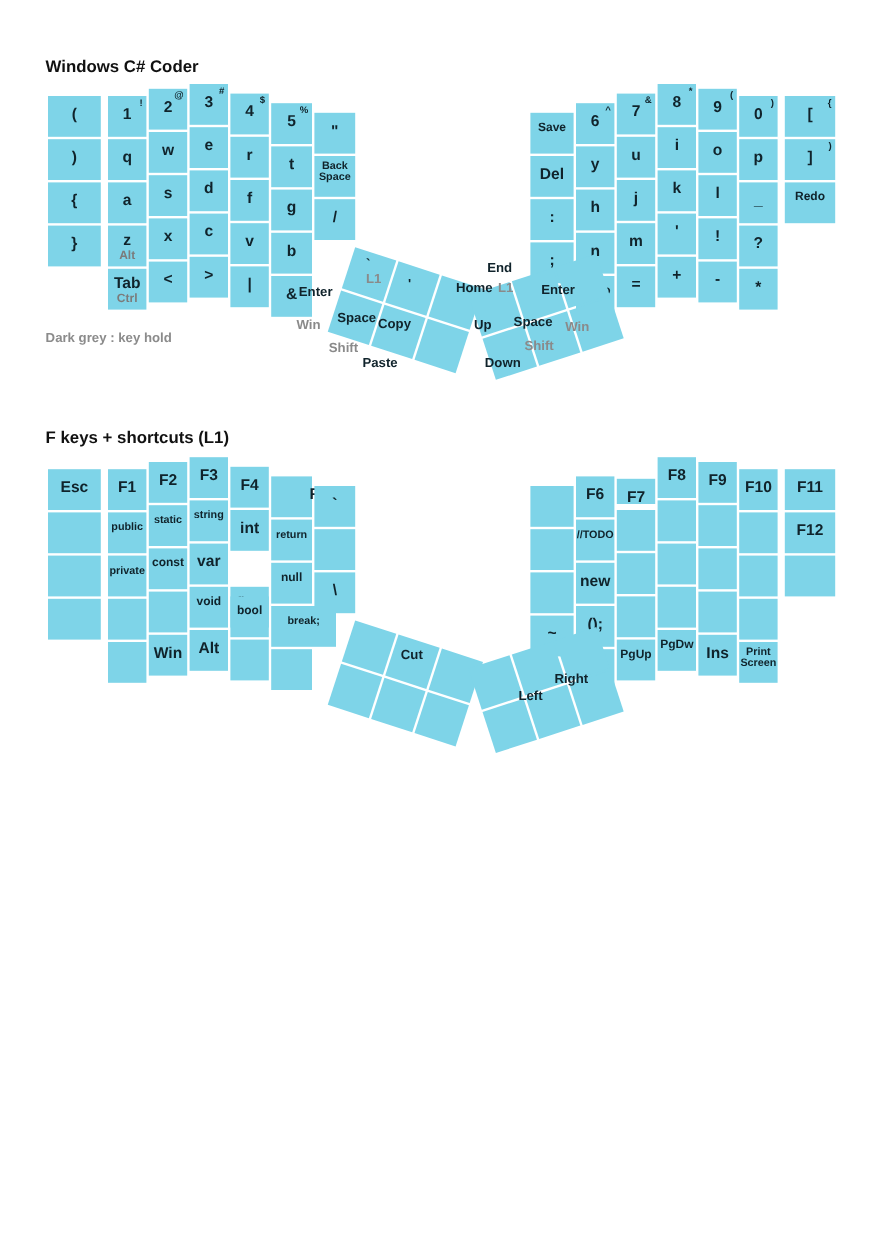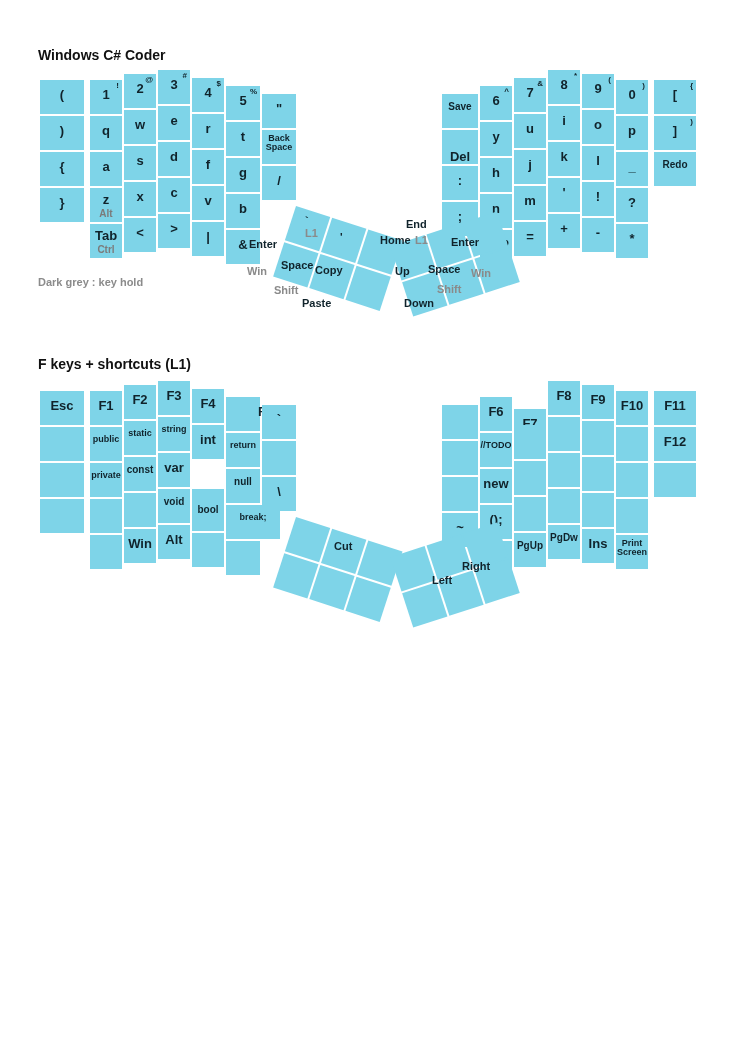--- a/index.html
+++ b/index.html
@@ -205,21 +205,21 @@
     </div>
     <div class="key" style="left: 616px; top: 80px; width: 32px; height: 34px;">
       <div class="main" style="top: 8px;">0</div>
       <div class="tr">)</div>
     </div>
     <div class="key" style="left: 654px; top: 80px; width: 42px; height: 34px;">
       <div class="main" style="top: 8px;">[</div>
       <div class="tr">{</div>
     </div>
     <div class="key" style="left: 442px; top: 130px; width: 36px; height: 34px;">
-      <div class="main" style="top: 8px; margin-top: 12px;">Del</div>
+      <div class="main" style="top: 8px;">Del</div>
     </div>
     <div class="key" style="left: 480px; top: 122px; width: 32px; height: 34px;">
       <div class="main" style="top: 8px;">y</div>
     </div>
     <div class="key" style="left: 514px; top: 114px; width: 32px; height: 34px;">
       <div class="main" style="top: 8px;">u</div>
     </div>
     <div class="key" style="left: 548px; top: 106px; width: 32px; height: 34px;">
       <div class="main" style="top: 8px;">i</div>
     </div>
@@ -407,21 +407,21 @@
       <div class="key" style="left: 76px; top: 38px; width: 36px; height: 36px;"></div>
     </div>
   </div>
 <div class="board" id="l2-right" style="left: 0px; top: 0px; width: 736px; height: 340px; position: absolute;">
     <div class="key" style="left: 442px; top: 405px; width: 36px; height: 34px;">
       <div class="main" style="top: 8px;"></div>
     </div>
     <div class="key" style="left: 480px; top: 397px; width: 32px; height: 34px;">
       <div class="main" style="top: 8px;">F6</div>
     </div>
-    <div class="key" style="left: 514px; top: 409px; width: 32px; height: 21px;">
+    <div class="key" style="left: 514px; top: 399px; width: 32px; height: 21px;">
       <div class="main" style="top: 8px;">F7</div>
     </div>
     <div class="key" style="left: 548px; top: 381px; width: 32px; height: 34px;">
       <div class="main" style="top: 8px;">F8</div>
     </div>
     <div class="key" style="left: 582px; top: 385px; width: 32px; height: 34px;">
       <div class="main" style="top: 8px;">F9</div>
     </div>
     <div class="key" style="left: 616px; top: 391px; width: 32px; height: 34px;">
       <div class="main" style="top: 8px;">F10</div>

